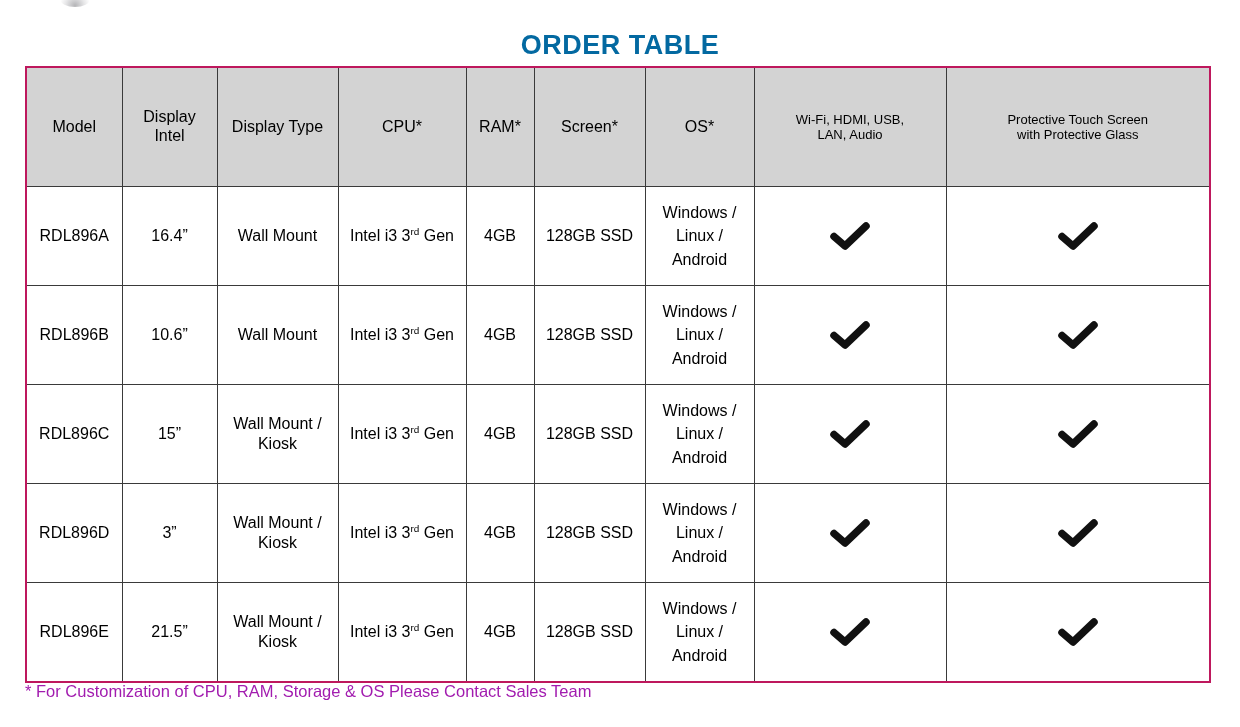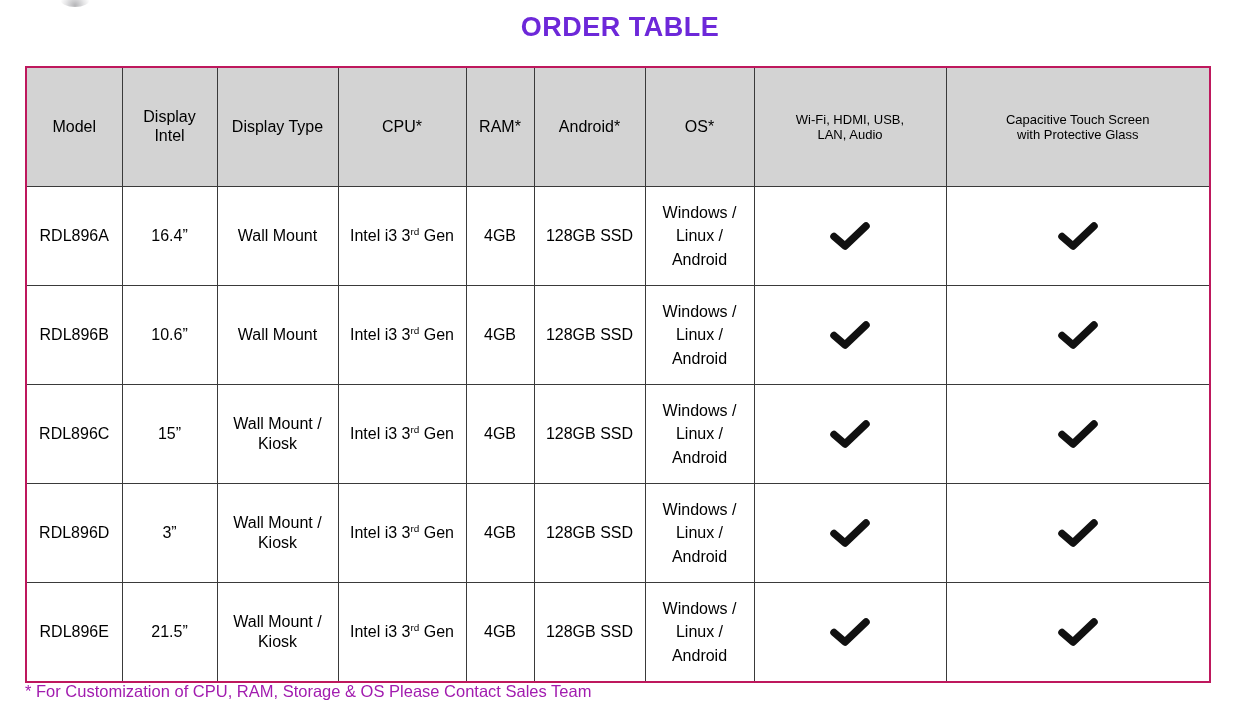--- a/index.html
+++ b/index.html
@@ -25,26 +25,26 @@
     height: 16px;
     border-radius: 50%;
     background: radial-gradient(ellipse at 50% 90%, rgba(120,120,125,0.55) 0%, rgba(170,170,175,0.28) 45%, rgba(255,255,255,0) 72%);
     pointer-events: none;
   }
 
   .page-title {
     position: absolute;
     left: 0;
     right: 0;
-    top: 12px;
+    top: 30px;
     text-align: center;
     font-size: 27px;
     font-weight: bold;
     letter-spacing: 0.5px;
-    color: #6d28d9;
+    color: #0369a1;
   }
 
   .table-wrap {
     position: absolute;
     left: 25px;
     top: 66px;
     width: 1184px;
   }
 
   table.order-table {
@@ -140,28 +140,28 @@
     <thead>
       <tr>
         <th><span>Model</span></th>
         <th>
           <span>Display</span><br>
           <span>Intel</span>
         </th>
         <th><span>Display Type</span></th>
         <th><span>CPU*</span></th>
         <th><span>RAM*</span></th>
-        <th><span>Android*</span></th>
+        <th><span>Screen*</span></th>
         <th><span>OS*</span></th>
         <th class="small-head">
           <span>Wi-Fi, HDMI, USB,</span><br>
           <span>LAN, Audio</span>
         </th>
         <th class="small-head">
-          <span>Capacitive Touch Screen</span><br>
+          <span>Protective Touch Screen</span><br>
           <span>with Protective Glass</span>
         </th>
       </tr>
     </thead>
     <tbody>
 
       <tr>
         <td>RDL896A</td>
         <td>16.4”</td>
         <td>

